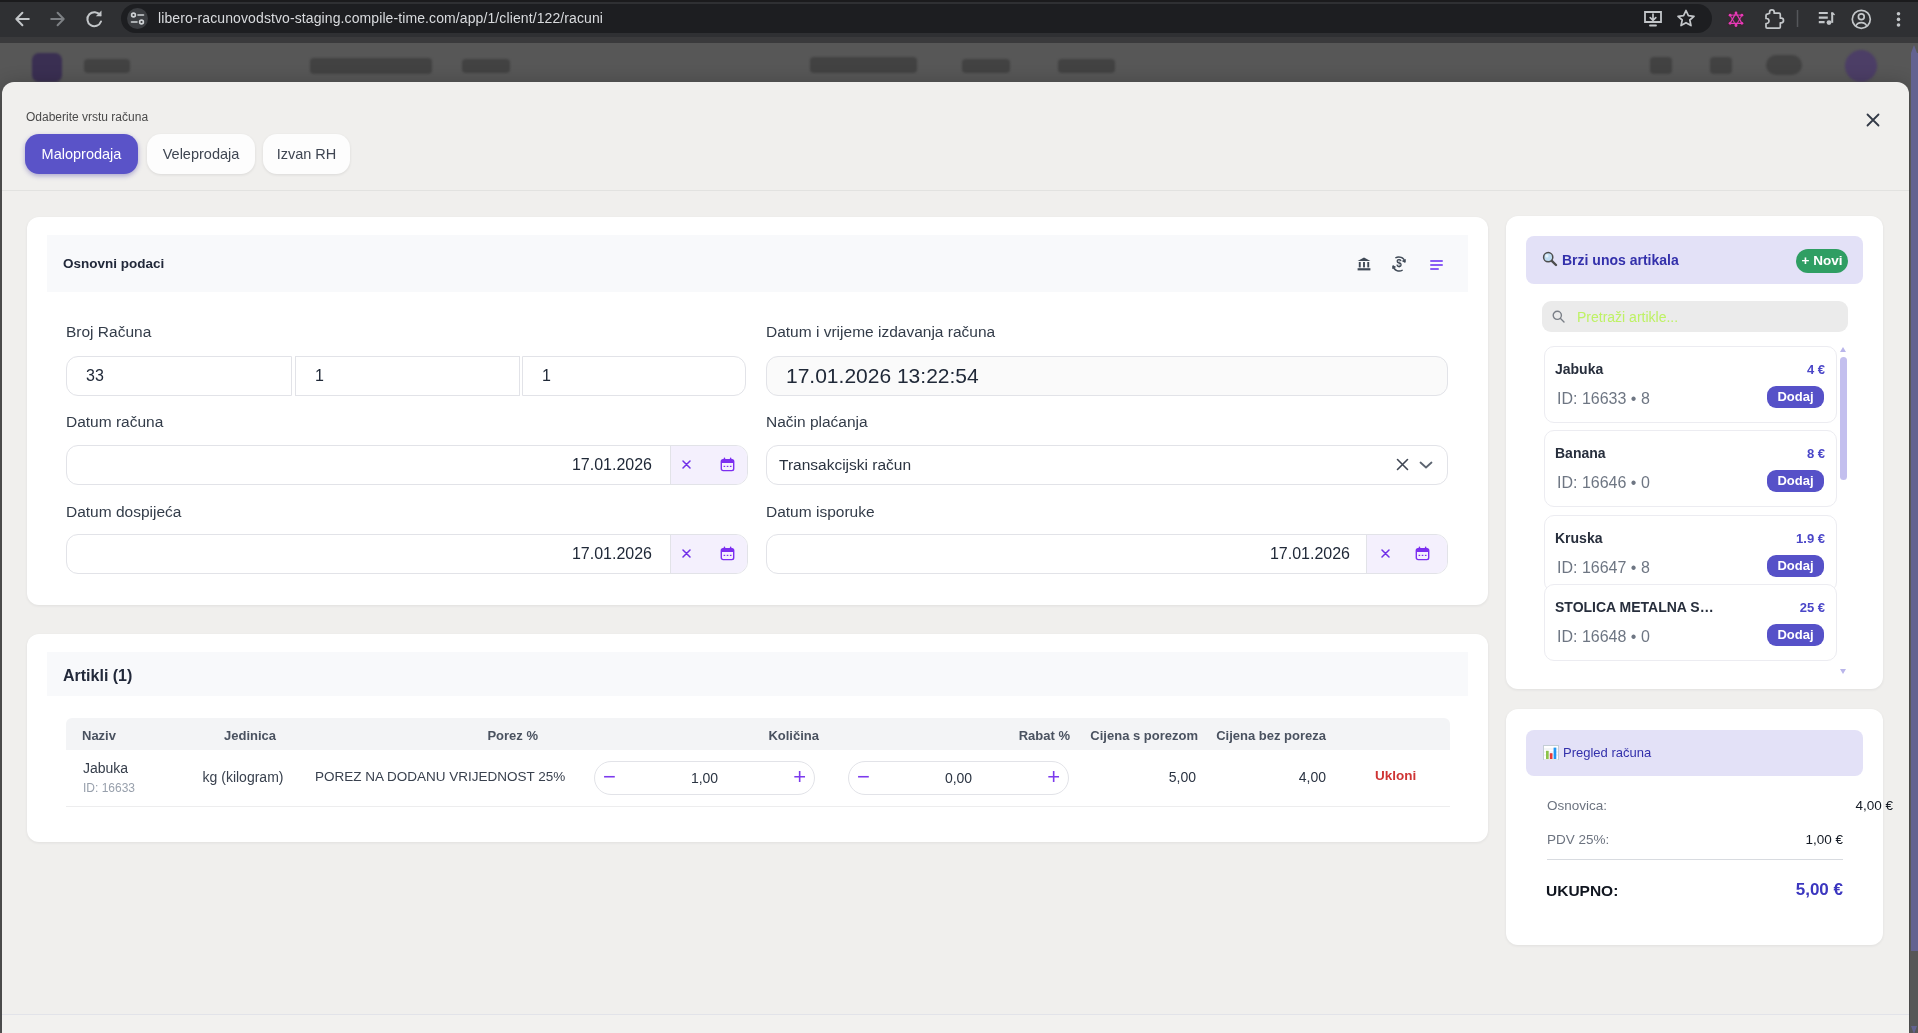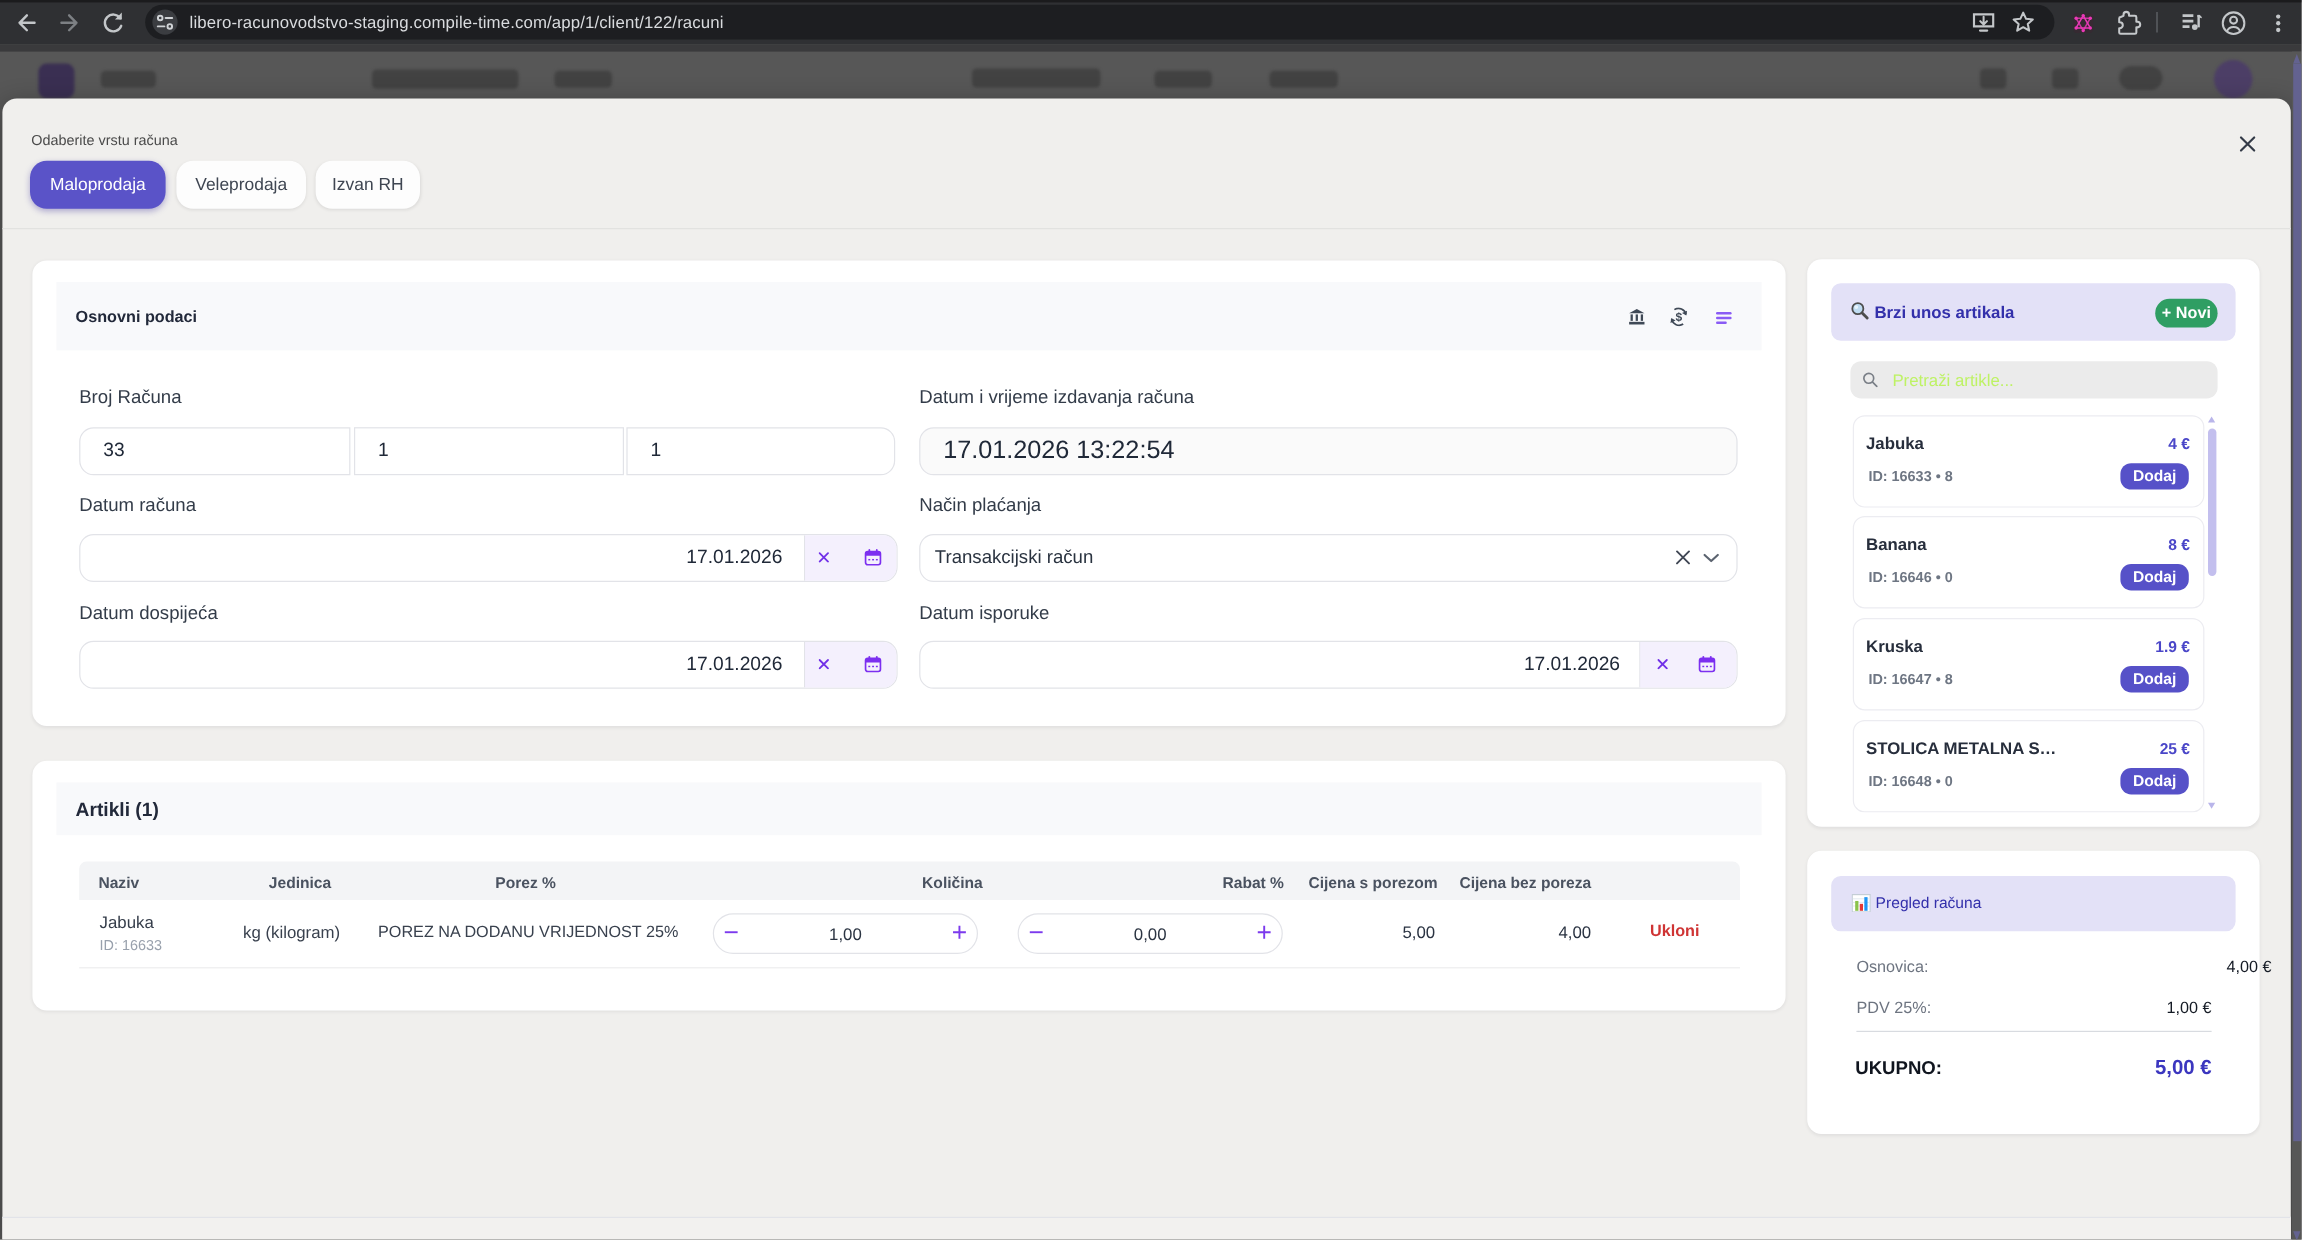--- a/index.html
+++ b/index.html
@@ -42,21 +42,21 @@
   .stepper { position:absolute; top:761px; height:34px; width:221px; border:1px solid #e2e3e8; border-radius:17px; background:#fff; }
   .stepper .minus,.stepper .plus { position:absolute; top:0; height:32px; line-height:30px; font-size:22px; color:#7c3aed; }
   .stepper .minus { left:8px; }
   .stepper .plus { right:8px; }
   .stepper .val { position:absolute; left:0; top:0; width:100%; height:32px; line-height:32px; text-align:center; font-size:14px; color:#2b3442; }
 
   
   .item { position:absolute; left:1544px; width:293px; height:77px; background:#fff; border:1px solid #ececf1; border-radius:10px; }
   .iname { position:absolute; left:10px; top:14px; font-size:14px; font-weight:bold; color:#272e3c; }
   .iprice { position:absolute; right:11px; top:15px; font-size:13px; font-weight:bold; color:#4a46c8; }
-  .iid { position:absolute; left:12px; top:43px; font-size:12px; color:#6e7683;font-weight:bold; }
+  .iid { position:absolute; left:12px; top:43px; font-size:16px; color:#6e7683; }
   .dodaj { position:absolute; right:12px; top:39px; width:57px; height:22px; background:#5651c8; border-radius:9px; color:#fff; font-size:13px; font-weight:bold; text-align:center; line-height:22px; }
 
   
   #vscroll { position:absolute; left:1910px; top:43px; width:8px; height:990px; background:#575757; }
 </style>
 </head>
 <body>
 
 <div id="chrome">
   <div class="topline"></div>
@@ -243,21 +243,21 @@
   <rect x="3.6" y="8.8" width="1.6" height="1.2" fill="#7c2ff0"></rect>
     <rect x="6.75" y="8.8" width="1.6" height="1.2" fill="#7c2ff0"></rect>
     <rect x="9.9" y="8.8" width="1.6" height="1.2" fill="#7c2ff0"></rect>
 </svg>
 <div id="card2" class="card" style="left:27px;top:634px;width:1461px;height:208px"></div>
 <div class="strip" style="left:47px;top:652px;width:1421px;height:44px"></div>
 <div class="abs" style="left:63px;top:667px;font-size:16px;font-weight:bold;color:#22293a">Artikli (1)</div>
 <div class="abs" style="left:66px;top:718px;width:1384px;height:32px;background:#f3f4f6;border-radius:6px 6px 0 0"></div>
 <div class="th" style="left:82px">Naziv</div>
 <div class="th" style="left:180px;width:140px;text-align:center">Jedinica</div>
-<div class="th" style="left:338px;width:200px;text-align:center">Porez %</div>
+<div class="th" style="left:338px;width:200px;text-align:right">Porez %</div>
 <div class="th" style="left:619px;width:200px;text-align:right">Količina</div>
 <div class="th" style="left:870px;width:200px;text-align:right">Rabat %</div>
 <div class="th" style="left:1048px;width:150px;text-align:right">Cijena s porezom</div>
 <div class="th" style="left:1176px;width:150px;text-align:right">Cijena bez poreza</div>
 
 <div class="abs" style="left:83px;top:760px;font-size:14px;color:#353d4a">Jabuka</div>
 <div class="abs" style="left:83px;top:781px;font-size:12px;color:#98a0ac">ID: 16633</div>
 <div class="abs" style="left:173px;top:769px;width:140px;text-align:center;font-size:14px;color:#39414e">kg (kilogram)</div>
 <div class="abs" style="left:315px;top:769px;font-size:13.5px;color:#39414e">POREZ NA DODANU VRIJEDNOST 25%</div>
 <div class="stepper" style="left:594px">
@@ -302,21 +302,21 @@
       <div class="iprice">8 €</div>
     <div class="iid">ID: 16646 • 0</div>
       <div class="dodaj">Dodaj</div>
   </div>
   <div class="item" style="left:4px;top:175px">
     <div class="iname">Kruska</div>
       <div class="iprice">1.9 €</div>
     <div class="iid">ID: 16647 • 8</div>
       <div class="dodaj">Dodaj</div>
   </div>
-  <div class="item" style="left:4px;top:260px">
+  <div class="item" style="left:4px;top:244px">
     <div class="iname">STOLICA METALNA S…</div>
       <div class="iprice">25 €</div>
     <div class="iid">ID: 16648 • 0</div>
       <div class="dodaj">Dodaj</div>
   </div>
 </div>
 
 <div class="abs" style="left:1840px;top:347px;width:7px;height:6px">
   <div style="width:0;height:0;border-left:3.5px solid transparent;border-right:3.5px solid transparent;border-bottom:5px solid #b9b5ea"></div>
 </div>

